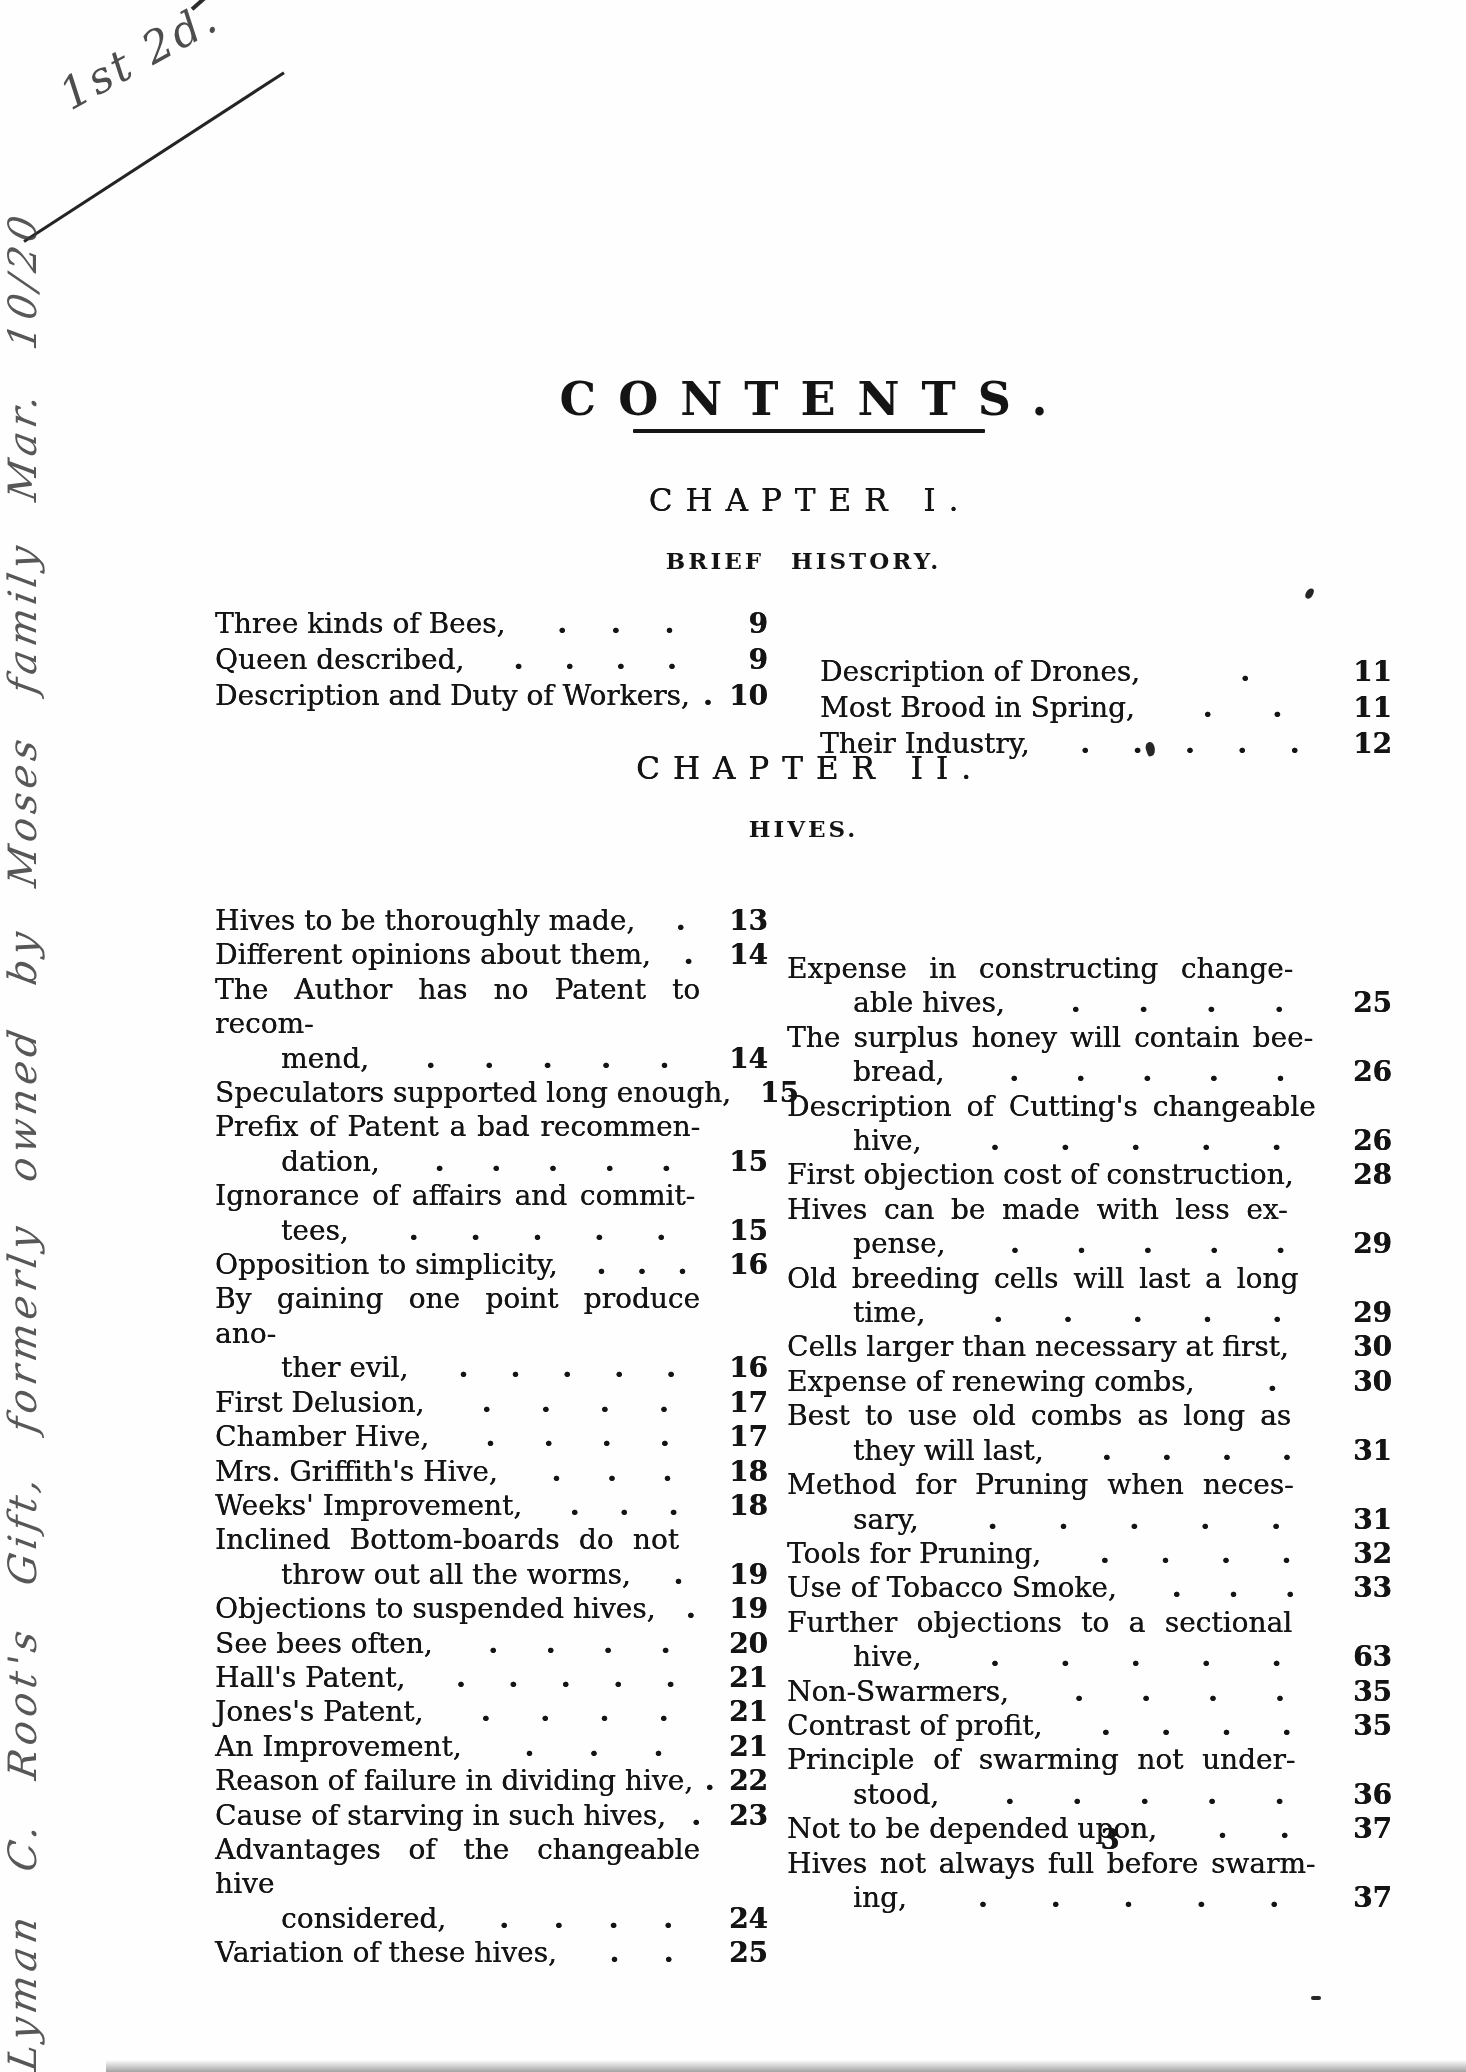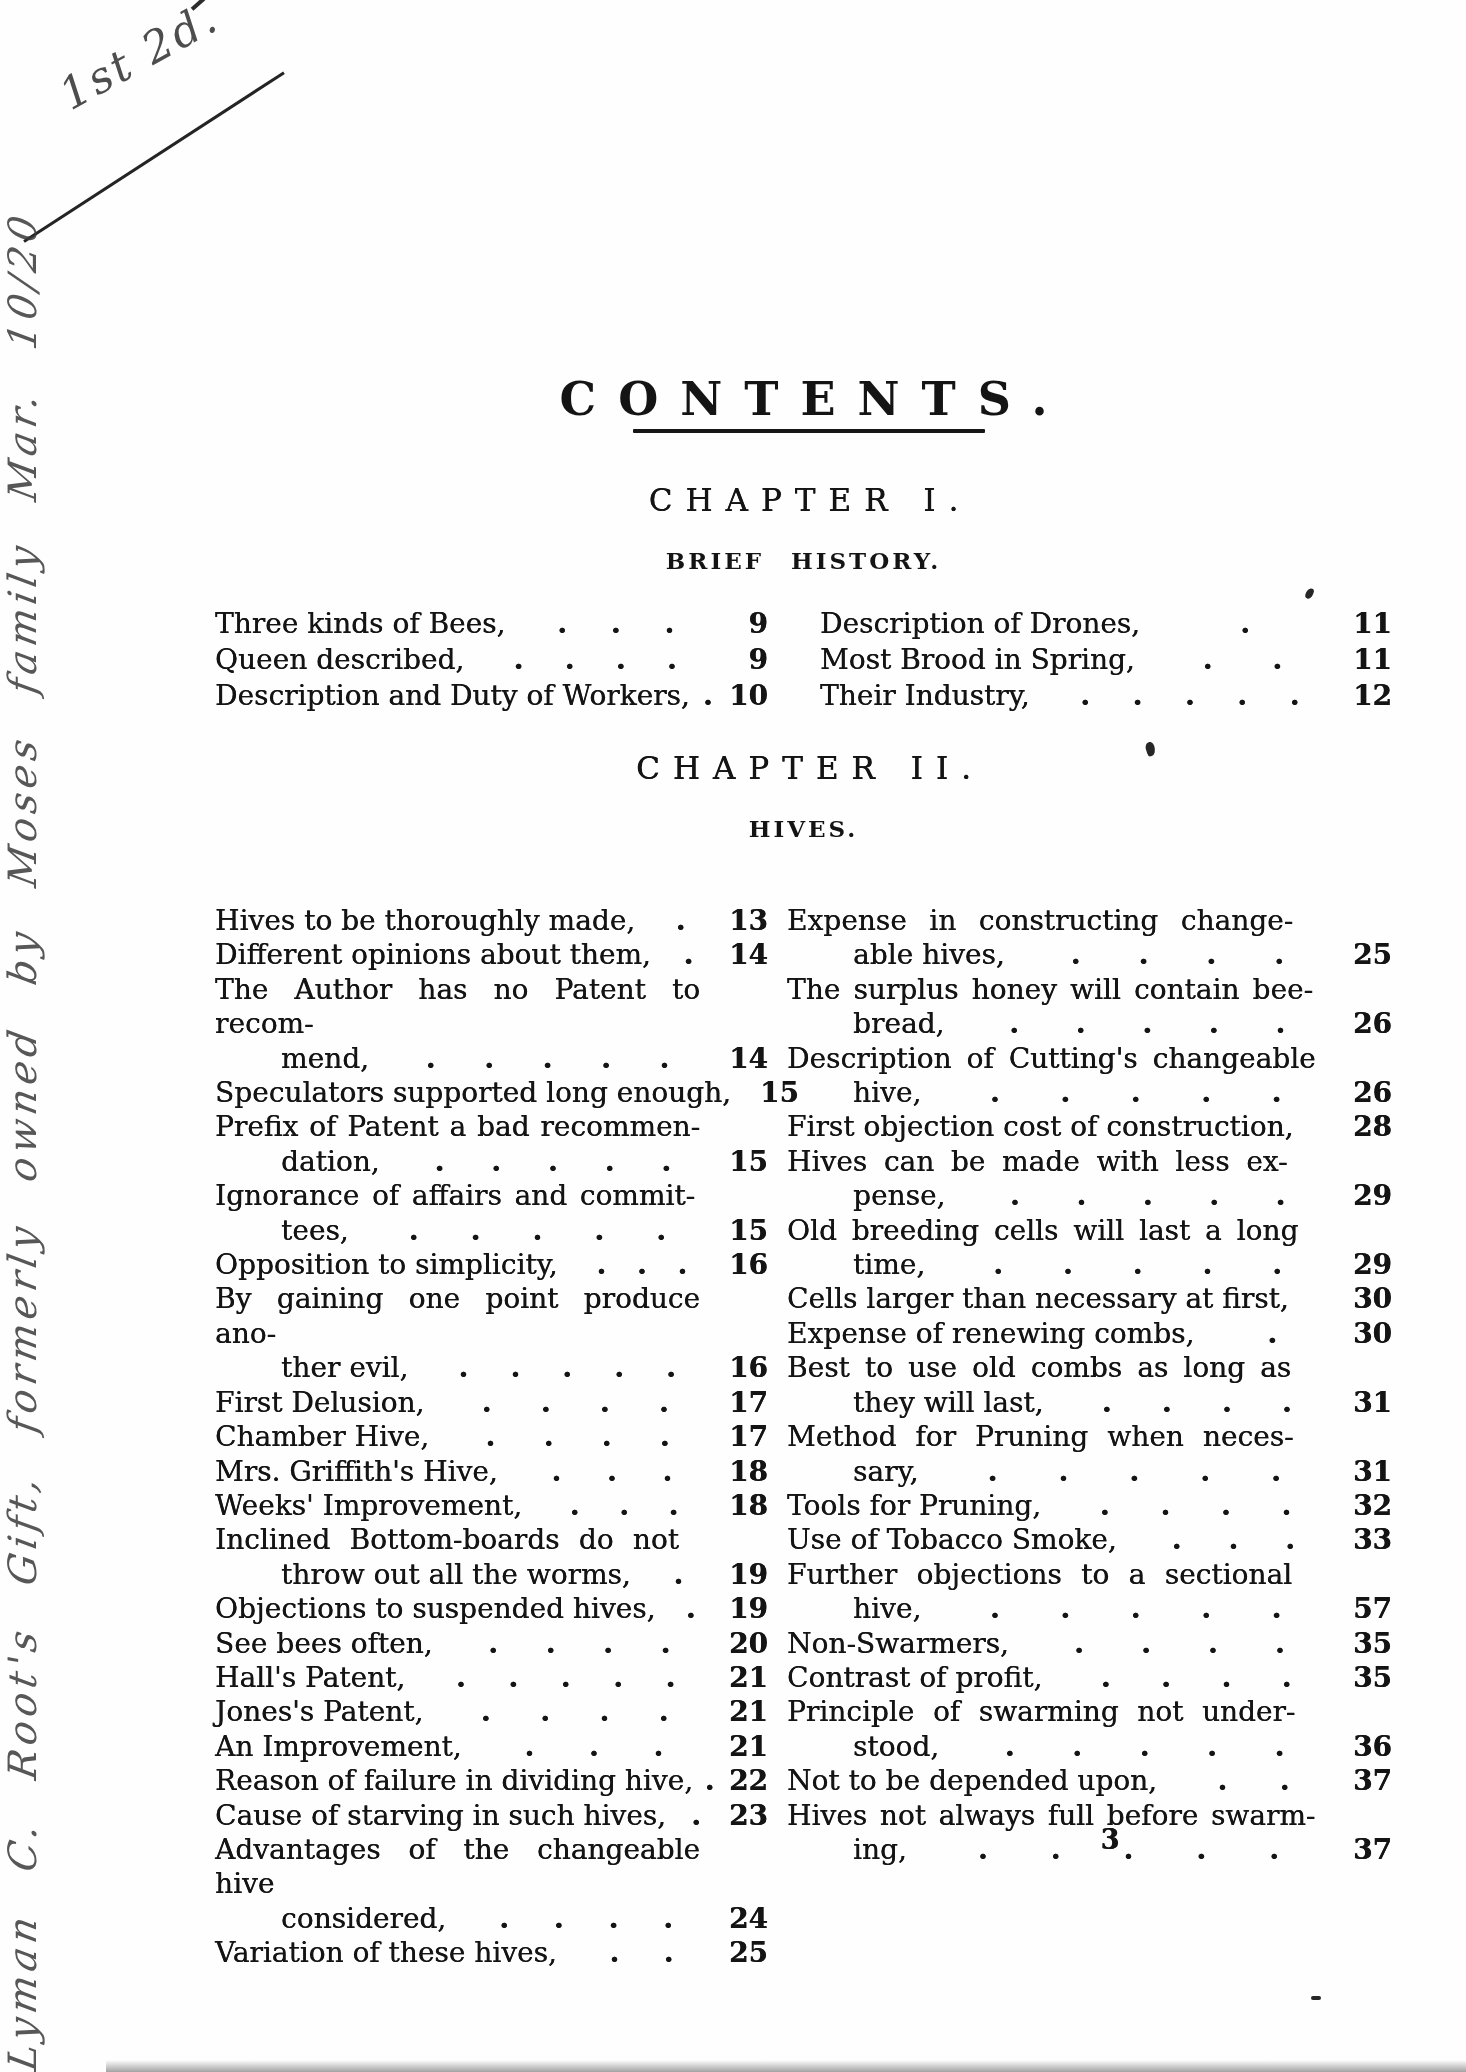--- a/index.html
+++ b/index.html
@@ -20,21 +20,21 @@
   #ch2-heading{top:750px;}
   .chapter-subheading{font-size:23px;font-weight:bold;letter-spacing:3px;word-spacing:16px;}
   #ch1-subheading{top:547px;}
   #ch2-subheading{top:815px;}
 
   .cols{position:absolute;left:215px;width:1177px;display:flex;gap:52px;font-size:28px;}
   #ch1-cols{top:606px;--lh:36px;}
   #ch2-cols{top:904px;gap:19px;--lh:34.4px;}
   .col{min-width:0;}
   .col-left{flex:0 0 553px;}
-  .col-right{flex:1 1 auto;}
+  .col-right{flex:1 1 auto;margin-top:48px;}
   .toc-row{display:flex;align-items:baseline;line-height:var(--lh);text-shadow:.35px .35px 0 #1a1a1a;}
   .toc-row.indent{padding-left:66px;}
   .toc-text{flex:0 1 auto;white-space:pre;}
   .toc-text.stretch{flex:1 1 auto;white-space:normal;text-align:justify;text-align-last:justify;}
   .leader{flex:1 1 auto;display:flex;justify-content:space-evenly;padding:0 8px;min-width:10px;}
   .dot{font-weight:bold;}
   .pgnum{flex:0 0 auto;min-width:42px;text-align:right;font-weight:bold;}
 
   #page-number{position:absolute;left:1040px;top:1824px;width:140px;text-align:center;
     font-size:27px;font-weight:bold;text-shadow:.4px .4px 0 #111;}
@@ -523,21 +523,21 @@
         </div>
         <div class="toc-row indent">
           <span class="toc-text">hive,</span>
           <span class="leader">
             <span class="dot">.</span>
             <span class="dot">.</span>
             <span class="dot">.</span>
             <span class="dot">.</span>
             <span class="dot">.</span>
           </span>
-          <span class="pgnum">57</span>
+          <span class="pgnum">63</span>
         </div>
         <div class="toc-row">
           <span class="toc-text">Non-Swarmers,</span>
           <span class="leader">
             <span class="dot">.</span>
             <span class="dot">.</span>
             <span class="dot">.</span>
             <span class="dot">.</span>
           </span>
           <span class="pgnum">35</span>

